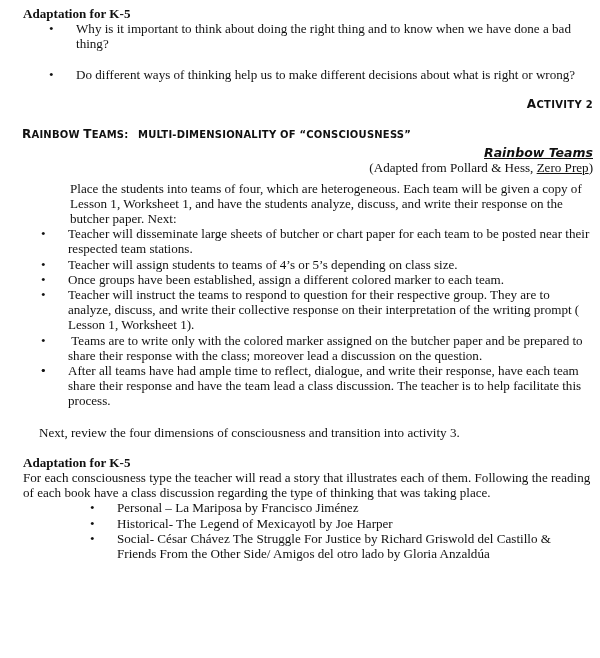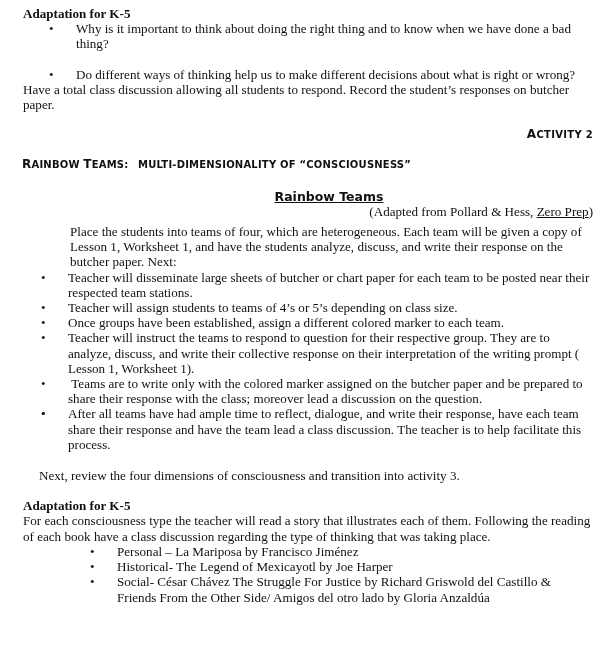--- a/index.html
+++ b/index.html
@@ -22,22 +22,22 @@
       text-align: right; font-family: "DejaVu Sans", sans-serif; font-weight: bold;
       font-size: 12px; letter-spacing: 0.3px; margin-top: 15px;
     }
     .sc-big { font-size: 12px; }
     .sc-small { font-size: 10px; }
     .rt-heading {
       font-family: "DejaVu Sans", sans-serif; font-weight: bold; margin-top: 14px;
       letter-spacing: 0.2px; white-space: nowrap; margin-left: -1px;
     }
     .rt-sub {
-      text-align: center; font-family: "DejaVu Sans", sans-serif; font-weight: bold;
-      font-size: 12.5px; text-decoration: underline; margin-top: 16px; padding-left: 42px;
+      text-align: right; font-family: "DejaVu Sans", sans-serif; font-weight: bold;
+      font-size: 12.5px; text-decoration: underline; margin-top: 3px; padding-left: 42px; font-style: italic;
     }
     .adapted { text-align: right; margin-top: 0px; }
     .underline { text-decoration: underline; }
     .intro { margin-top: 5px; margin-left: 47px; }
     .steps { margin-left: 45px; }
     .next { margin-top: 16px; margin-left: 16px; }
     .adapt2 { margin-top: 15px; }
     .books { margin-left: 94px; }
     .gap { height: 15px; }
   </style>
@@ -51,21 +51,20 @@
     <li>
       <span class="bullet">•</span>
       <span>Why is it important to think about doing the right thing and to know when we have done a bad thing?</span>
     </li>
     <li class="gap"></li>
     <li>
       <span class="bullet">•</span>
       <span>Do different ways of thinking help us to make different decisions about what is right or wrong?</span>
     </li>
   </ul>
-  <p>Have a total class discussion allowing all students to respond. Record the student’s responses on butcher paper.</p>
 
   <div class="act-title">
     <span class="sc-big">A</span><span class="sc-small">CTIVITY 2</span>
   </div>
 
   <div class="rt-heading">
     <span class="sc-big">R</span><span class="sc-small">AINBOW </span><span class="sc-big">T</span><span class="sc-small">EAMS:</span>&nbsp;&nbsp;<span class="sc-small">MULTI-DIMENSIONALITY OF “CONSCIOUSNESS”</span>
   </div>
   <div class="rt-sub">Rainbow Teams</div>
   <div class="adapted">

